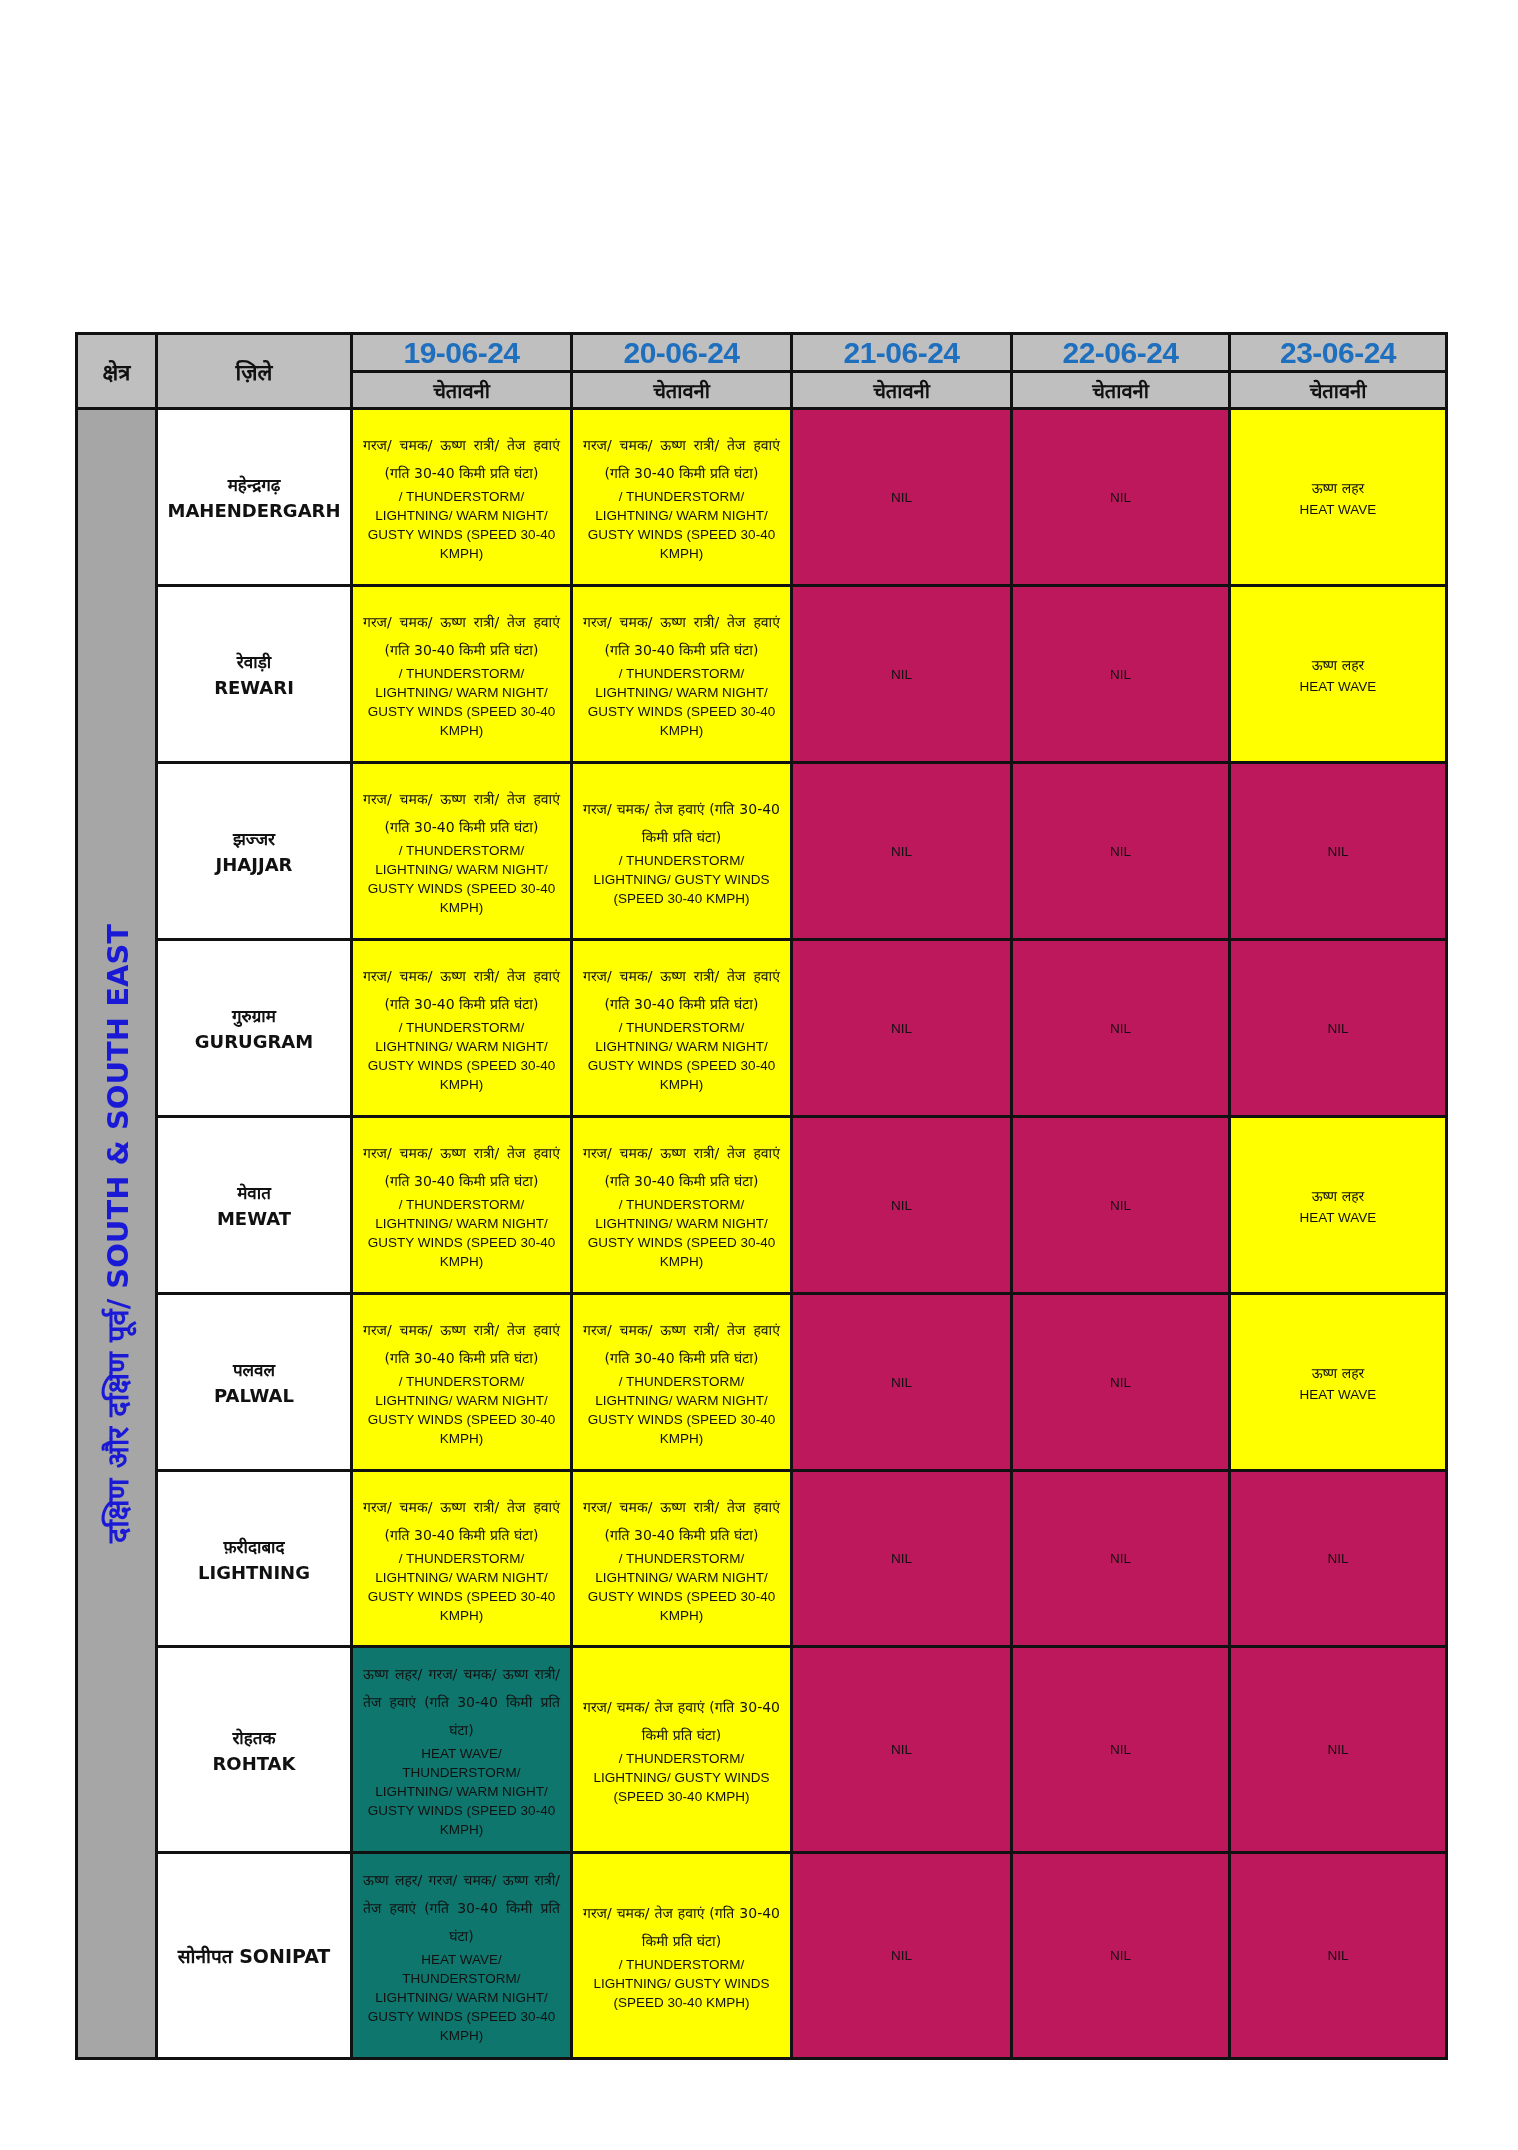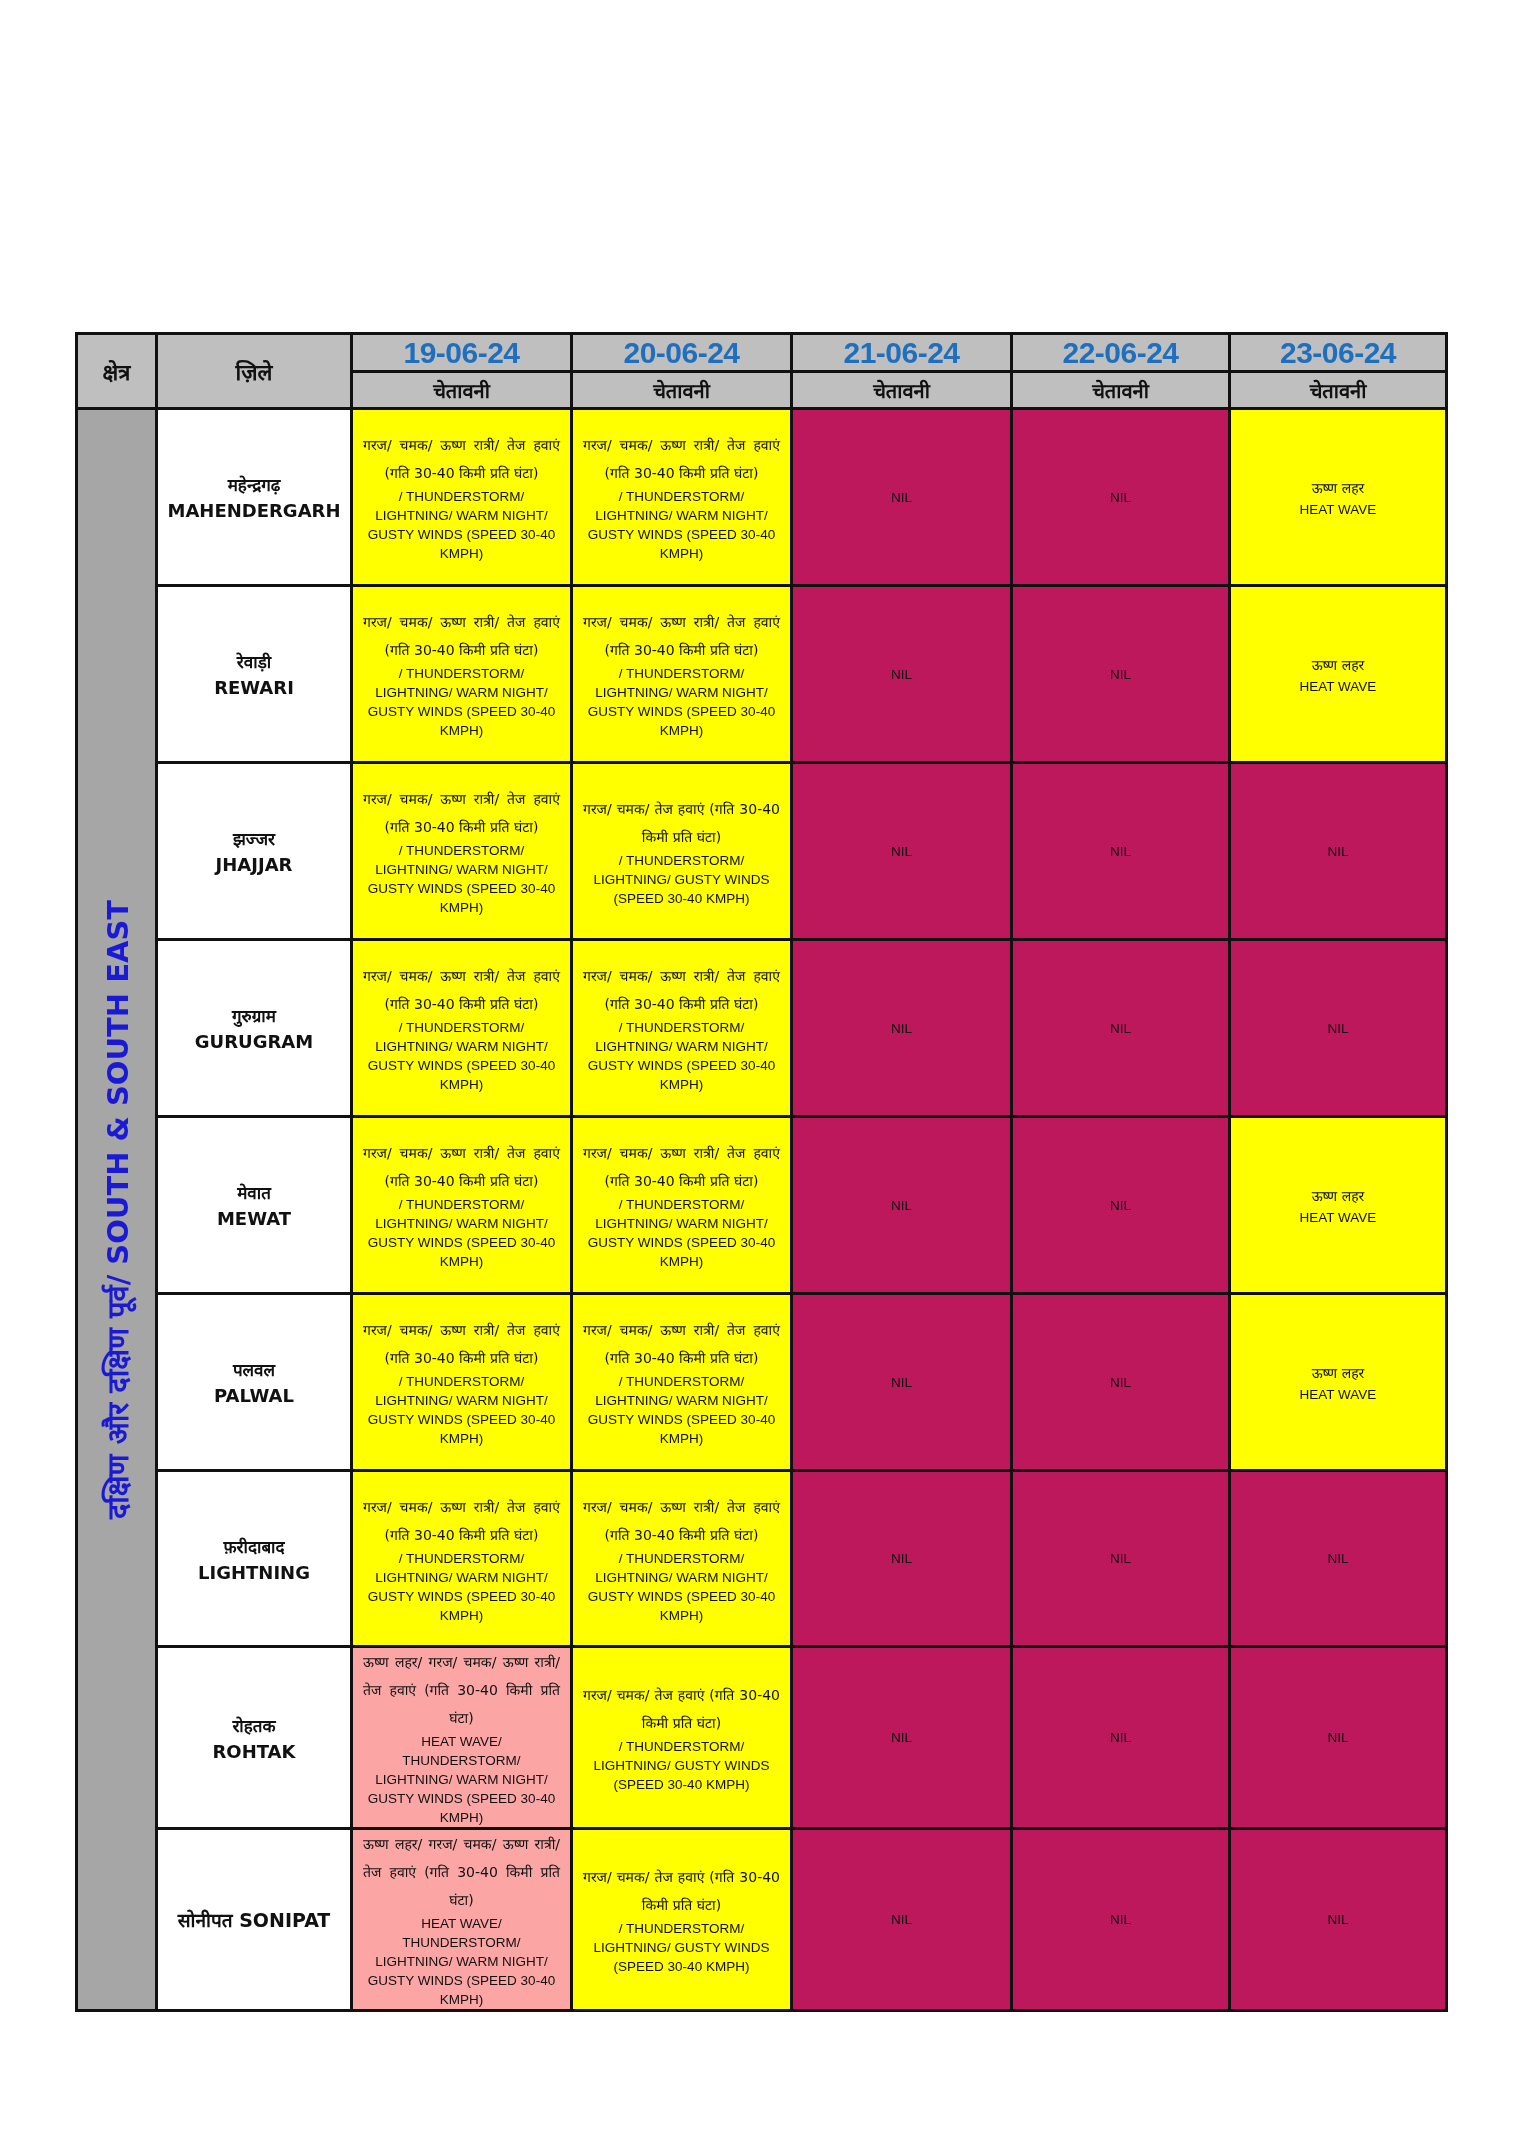--- a/index.html
+++ b/index.html
@@ -26,26 +26,26 @@
     display: inline-block; transform: rotate(-90deg); white-space: nowrap;
     font-family: "DejaVu Sans", sans-serif; font-weight: bold; font-size: 29px; color: #1a1ad6;
   }
   .region-wrap { position: relative; height: 100%; display: flex; align-items: center; justify-content: center; }
 
   .district { background: #ffffff; }
   .district .hi { display: block; font-family: "DejaVu Sans", sans-serif; font-size: 17px; font-weight: bold; margin-bottom: 4px; }
   .district .en { display: block; font-family: "DejaVu Sans", sans-serif; font-size: 18px; font-weight: bold; }
   .district .one { font-family: "DejaVu Sans", sans-serif; font-size: 19px; font-weight: bold; }
 
-  .cell { font-family: "Liberation Sans", sans-serif; font-size: 13.5px; line-height: 19px; padding: 0 10px !important; }
+  .cell { font-family: "Liberation Sans", sans-serif; font-size: 13.5px; line-height: 19px; padding: 12px 10px !important; }
   .cell .hi-text { display: block; font-family: "DejaVu Sans", sans-serif; font-size: 14px; line-height: 28px; text-align: justify; text-align-last: center; }
   .cell .en-text { display: block; font-size: 13.5px; line-height: 19px; }
 
   .c-yellow { background: #ffff00; }
-  .c-orange { background: #fca5a5; }
+  .c-orange { background: #0f766e; }
   .c-green  { background: #be185d; }
   .nil { font-family: "Liberation Sans", sans-serif; font-size: 14px; }
 </style>
 </head>
 <body>
 
 <div class="page">
   <table class="warn">
     <colgroup>
       <col style="width:80px">

